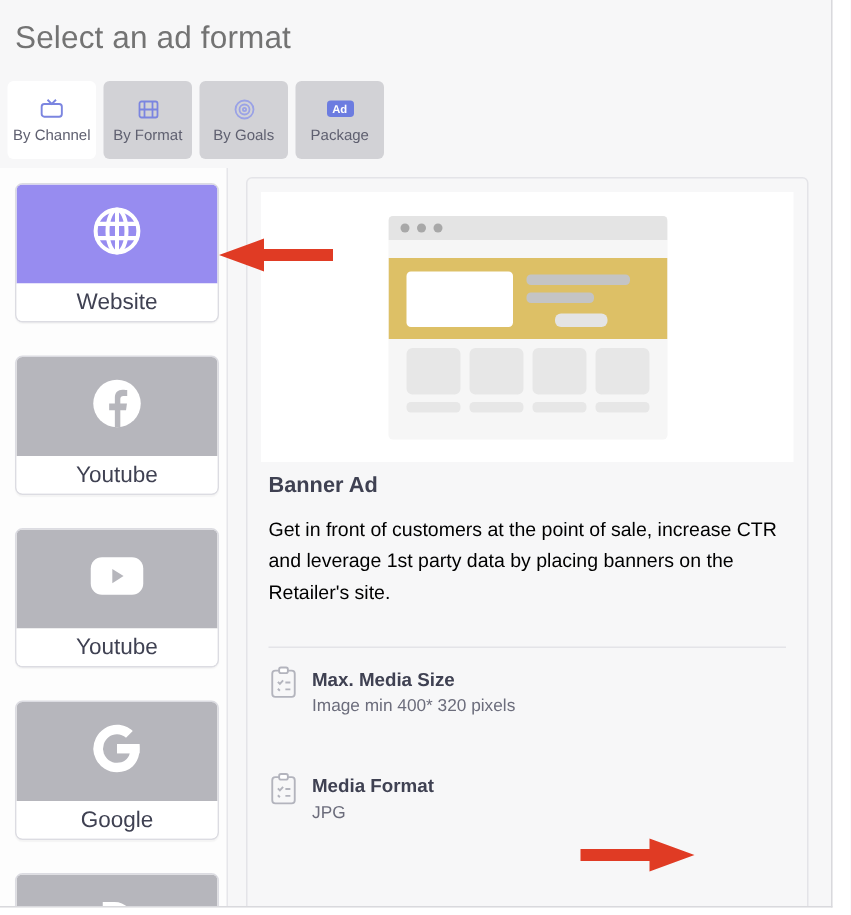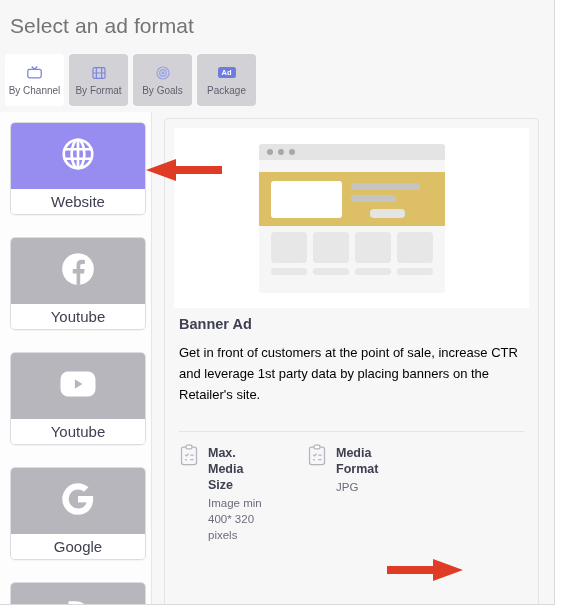--- a/index.html
+++ b/index.html
@@ -221,21 +221,21 @@
     width: 345px;
     height: 1px;
     background: #e4e4e8;
   }
 
   .specs {
     position: absolute;
     left: 14px; top: 325px;
     width: 348px;
     display: grid;
-    grid-template-columns: 1fr 1fr 1fr;
+    grid-template-columns: 1fr;
     row-gap: 14px;
     column-gap: 10px;
     gap: 36px;
   }
   .spec { display: flex; gap: 9px; }
   .spec .sp-txt { padding-top: 1px; }
   .spec .sp-label {
     font-size: 12.5px;
     font-weight: bold;
     color: #3f4152;

